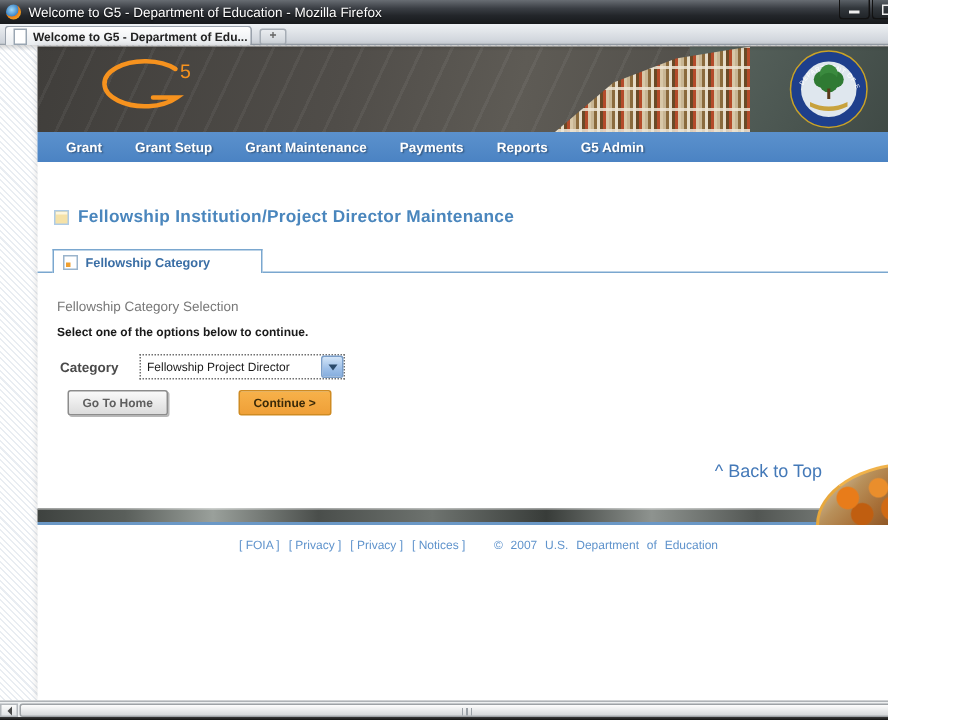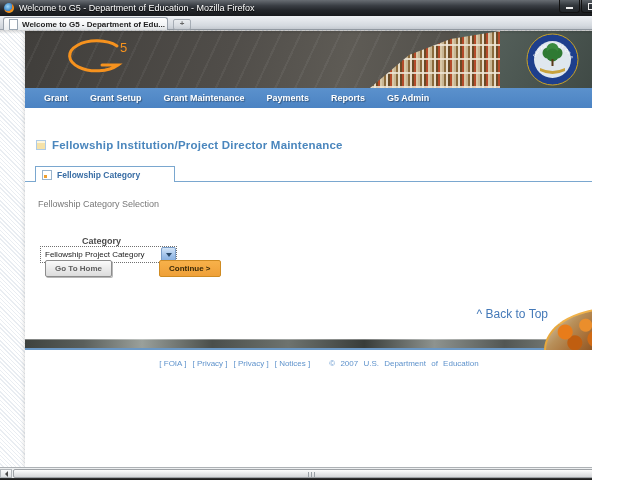--- a/index.html
+++ b/index.html
@@ -85,21 +85,21 @@
   .cat-tab{position:absolute;left:10px;top:135px;width:140px;height:16px;background:#fff;
     border:1px solid #7aa7cf;border-bottom:none;box-sizing:border-box;
     display:flex;align-items:center;z-index:2;}
   .cat-tab-icon{width:8px;height:8px;border:1px solid #9ab4cc;background:#fff;position:relative;margin:0 5px 0 6px;flex:0 0 auto;}
   .cat-tab-icon::after{content:"";position:absolute;left:1px;bottom:1px;width:3px;height:3px;background:#f0a030;}
   .cat-tab-label{font-size:8.5px;font-weight:bold;color:#3a6ea5;white-space:nowrap;}
 
   
   .section-heading{position:absolute;left:13px;top:168px;font-size:9px;color:#787878;}
   .instruction{position:absolute;left:13px;top:186px;font-size:8px;color:#1a1a1a;font-weight:bold;}
-  .category-row{position:absolute;left:15px;top:205px;display:flex;align-items:center;flex-direction:column;}
+  .category-row{position:absolute;left:15px;top:205px;display:flex;align-items:center;}
   .category-label{font-size:9px;font-weight:bold;color:#4a4a4a;margin-right:14px;}
   .select{width:137px;height:17px;border:1px dotted #707070;background:#fff;
     display:flex;align-items:center;box-sizing:border-box;cursor:pointer;}
   .select-value{flex:1;font-size:8px;color:#1a1a1a;padding-left:4px;white-space:nowrap;overflow:hidden;}
   .select-arrow-btn{width:15px;height:15px;margin:0;border:1px solid #7a9ec9;border-radius:2px;
     background:linear-gradient(#d3e5f8 0%,#9dbfe8 60%,#86aede 100%);
     display:flex;align-items:center;justify-content:center;box-sizing:border-box;}
   .select-arrow{width:0;height:0;border-left:3px solid transparent;border-right:3px solid transparent;border-top:4px solid #2a4a6b;}
 
   .buttons-row{position:absolute;left:20px;top:229px;display:flex;}
@@ -220,25 +220,26 @@
         <span class="page-title">Fellowship Institution/Project Director Maintenance</span>
       </div>
 
       <div class="tabrule"></div>
       <div class="cat-tab">
         <span class="cat-tab-icon"></span>
         <span class="cat-tab-label">Fellowship Category</span>
       </div>
 
       <div class="section-heading">Fellowship Category Selection</div>
+      <div class="instruction">Select one of the options below to continue.</div>
 
       <div class="category-row">
         <span class="category-label">Category</span>
         <div class="select">
-          <span class="select-value">Fellowship Project Category</span>
+          <span class="select-value">Fellowship Project Director</span>
           <span class="select-arrow-btn">
             <span class="select-arrow"></span>
           </span>
         </div>
       </div>
 
       <div class="buttons-row">
         <div class="btn btn-home">Go To Home</div>
         <div class="btn btn-continue">Continue &gt;</div>
       </div>

